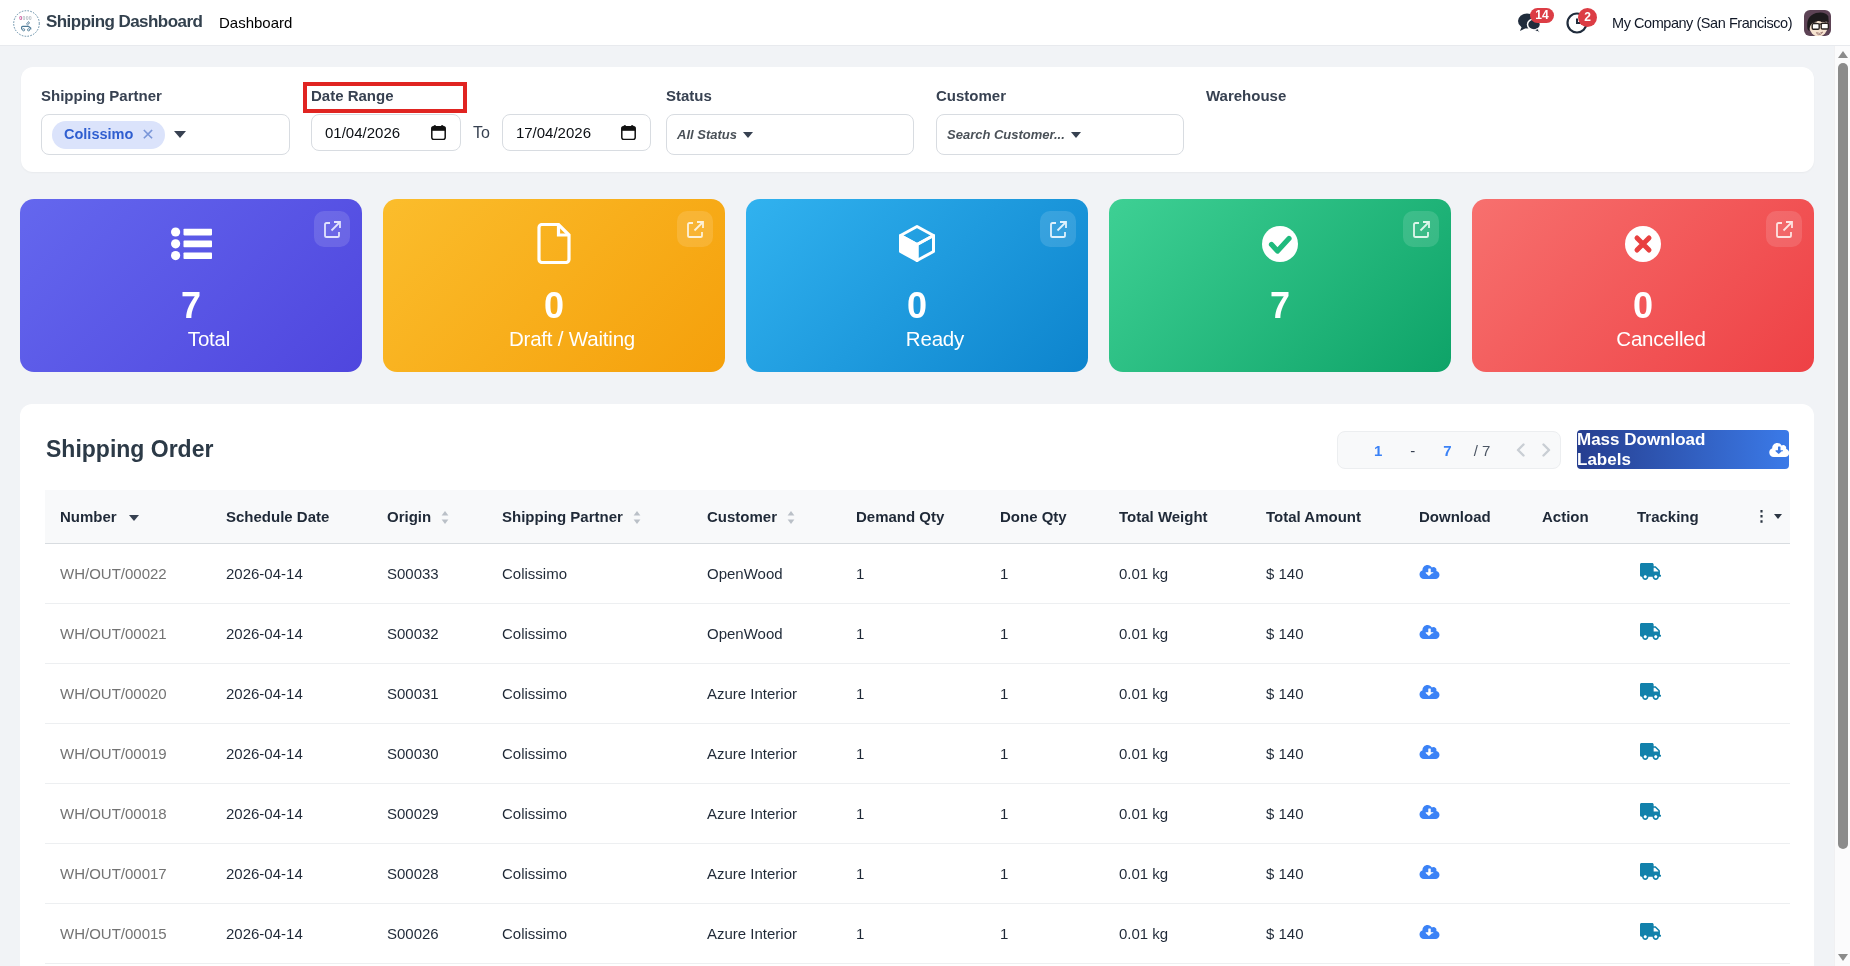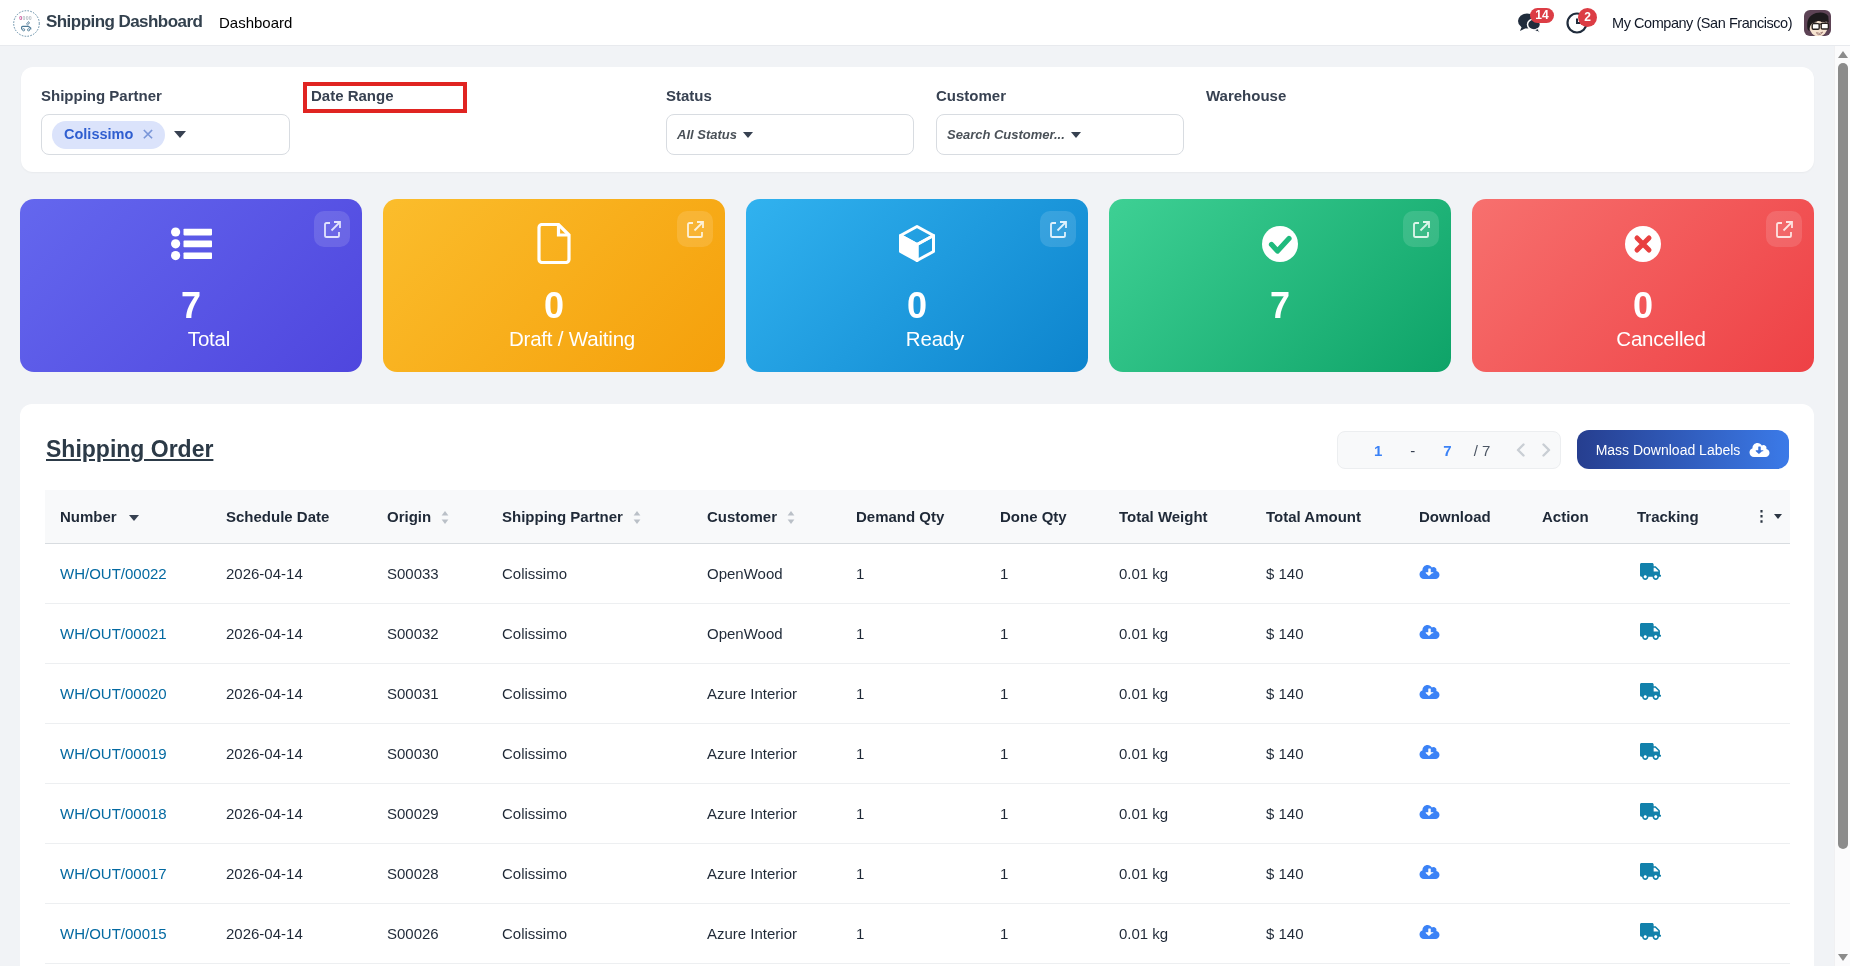--- a/index.html
+++ b/index.html
@@ -47,31 +47,31 @@
 .scard .lbl { position:absolute; left:0; right:0; bottom:21px; font-size:20.5px; font-weight:500; letter-spacing:-0.2px;padding-left:36px; }
 .ext { position:absolute; right:12px; top:12px; width:36px; height:36px; border-radius:10px; background:rgba(255,255,255,0.13); display:flex; align-items:center; justify-content:center; }
 .c1 { background:linear-gradient(135deg,#6467ee,#4f46de); }
 .c2 { background:linear-gradient(135deg,#fbbd2c,#f5a00b); }
 .c3 { background:linear-gradient(135deg,#31b2ef,#0d84cd); }
 .c4 { background:linear-gradient(135deg,#3ed094,#0ea368); }
 .c5 { background:linear-gradient(135deg,#f7706e,#ee4145); }
 
 
 .table-card { position:absolute; left:20px; top:404px; width:1794px; height:562px; background:#fff; border-radius:12px 12px 0 0; }
-.t-title { position:absolute; left:26px; top:32px; font-size:23px; font-weight:700; color:#2c3a47;text-decoration:underline; }
+.t-title { position:absolute; left:26px; top:32px; font-size:23px; font-weight:700; color:#2c3a47; }
 .pager { position:absolute; left:1317px; top:27px; width:224px; height:38px; background:#f8f9fa; border:1px solid #eceef0; border-radius:8px; display:flex; align-items:center; font-size:15px; }
 .pager .p1 { color:#3b82f6; font-weight:600; margin-left:36px; }
 .pager .pd { color:#374151; margin-left:28px; }
 .pager .p7 { color:#3b82f6; font-weight:600; margin-left:28px; }
 .pager .ps { color:#4b5563; margin-left:22px; }
-.btn-mass { position:absolute; left:1557px; top:26px; width:212px; height:39px; border-radius:12px; background:linear-gradient(90deg,#263e8f,#3b7ae8); color:#fff; font-size:14px; font-weight:400; display:flex; align-items:center; justify-content:center; gap:9px; }
+.btn-mass { position:absolute; left:1557px; top:26px; width:212px; height:39px; border-radius:4px; background:linear-gradient(90deg,#263e8f,#3b7ae8); color:#fff; font-size:17px; font-weight:700; display:flex; align-items:center; justify-content:center; gap:9px; }
 table { border-collapse:collapse; position:absolute; left:25px; top:86px; width:1745px; table-layout:fixed; }
 th { background:#f8f9fa; font-size:15px; font-weight:700; color:#1f2937; text-align:left; height:53px; padding:0 0 0 15px; border-bottom:1px solid #d8dce0; }
 td { font-size:15px; color:#1f2937; height:60px; padding:0 0 0 15px; border-bottom:1px solid #edeff1; }
-td.link { color:#0369a1; }
+td.link { color:#737373; }
 .sortdown { display:inline-block; width:0; height:0; border-left:5px solid transparent; border-right:5px solid transparent; border-top:6px solid #374151; margin-left:8px; vertical-align:1px; }
 
 
 .sbar { position:absolute; right:0; top:46px; width:16px; height:920px; background:#fbfbfc; border-left:1px solid #f0f0f2; z-index:9; }
 .sthumb { position:absolute; left:3px; top:17px; width:10px; height:786px; background:#8b8b8b; border-radius:5px; }
 .sarr { position:absolute; left:3px; width:0; height:0; border-left:5px solid transparent; border-right:5px solid transparent; }
 .sup { top:5px; border-bottom:7px solid #8b8b8b; }
 .sdn { bottom:5px; border-top:7px solid #8b8b8b; }
 </style>
 </head>
@@ -119,20 +119,41 @@
 <div class="filter-card">
   <div class="fgroup g1">
     <span class="flabel">Shipping Partner</span>
     <div class="finput">
       <span class="pill">Colissimo <span class="x">✕</span></span>
       <span class="caret"></span>
     </div>
   </div>
   <div class="fgroup g2">
     <span class="flabel" style="position:relative;"><span class="redbox"></span>Date Range</span>
+    <div class="drow">
+      <div class="dinput">
+          <span>01/04/2026</span>
+        <svg width="15" height="15" viewBox="0 0 15 15">
+            <rect x="0.8" y="1.8" width="13.4" height="12.6" rx="1.8" fill="none" stroke="#111" stroke-width="1.5"></rect>
+            <rect x="0.8" y="1.8" width="13.4" height="4" fill="#111"></rect>
+            <rect x="2.8" y="0.2" width="2" height="3.2" fill="#111"></rect>
+            <rect x="10.2" y="0.2" width="2" height="3.2" fill="#111"></rect>
+          </svg>
+      </div>
+      <span class="to">To</span>
+      <div class="dinput" style="width:149px;">
+          <span>17/04/2026</span>
+        <svg width="15" height="15" viewBox="0 0 15 15">
+            <rect x="0.8" y="1.8" width="13.4" height="12.6" rx="1.8" fill="none" stroke="#111" stroke-width="1.5"></rect>
+            <rect x="0.8" y="1.8" width="13.4" height="4" fill="#111"></rect>
+            <rect x="2.8" y="0.2" width="2" height="3.2" fill="#111"></rect>
+            <rect x="10.2" y="0.2" width="2" height="3.2" fill="#111"></rect>
+          </svg>
+      </div>
+    </div>
   </div>
   <div class="fgroup g3">
     <span class="flabel">Status</span>
     <div class="finput">
         <span class="ph">All Status</span>
         <span class="caret2"></span>
       </div>
   </div>
   <div class="fgroup g4">
     <span class="flabel">Customer</span>

